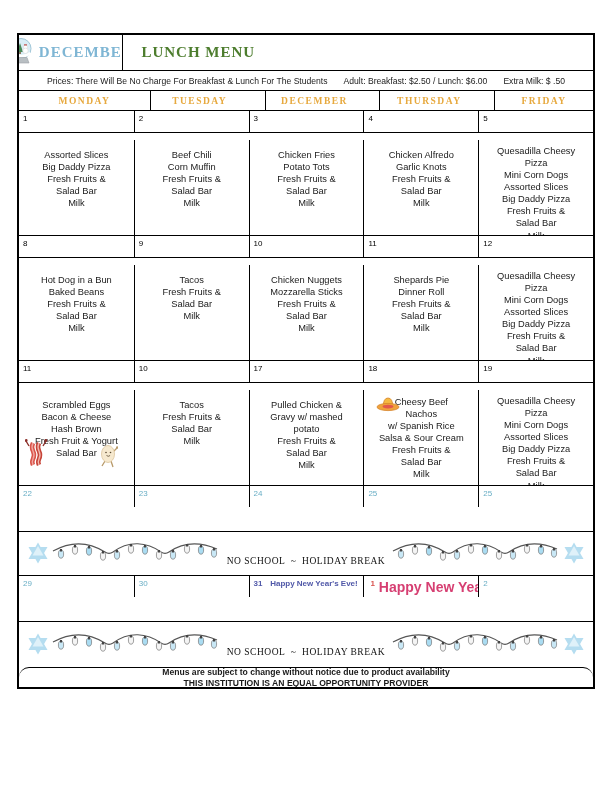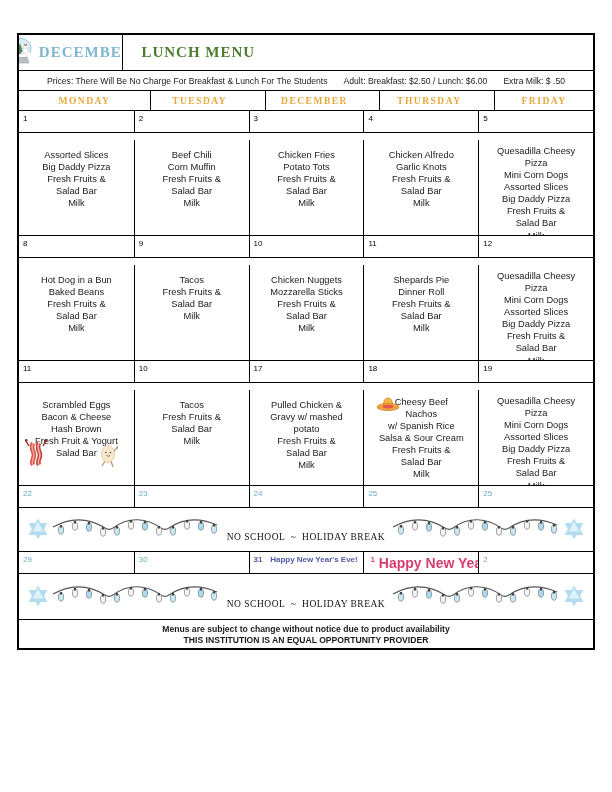--- a/index.html
+++ b/index.html
@@ -39,36 +39,36 @@
   .row-date { grid-template-columns:repeat(5,1fr); height:22px; }
   .date-cell { font-size:8px; padding:3px 0 0 4px; color:#000; }
   .date-teal { color:#69aec5; }
 
   
   .row-menu { grid-template-columns:repeat(5,1fr); height:103px; }
   .menu-cell { padding-top:9px;margin-top:7px; }
   .menu-text { font-size:9.3px; line-height:1.3; text-align:center; white-space:pre-line; padding:0 2px; }
 
   
-  .row-holiday { grid-template-columns:100%; }
+  .row-holiday { grid-template-columns:100%;margin-top:24px; }
   .row-holiday1 { height:44px; } .row-holiday2 { height:46px; }
   .holiday-cell { display:flex; align-items:center; justify-content:space-between; padding:0 8px; }
   .holiday-msg { font-family:"Liberation Serif", serif; font-size:9.5px; letter-spacing:0.5px; color:#111; white-space:nowrap; padding:14px 4px 0 4px; }
   .snowflake { flex:0 0 auto; margin-top:2px; }
   .garland { flex:0 0 auto; margin-top:0; }
 
   
   .nye-cell { display:flex; align-items:flex-start; gap:4px; font-size:8px; padding:3px 2px 0 4px; }
   .nye-num { font-weight:bold; color:#5058a8; }
   .nye-label { font-weight:bold; color:#5058a8; flex:1; text-align:center; white-space:nowrap; font-size:8px; }
   .ny-num { font-weight:bold; color:#d9534f; padding-left:2px; }
   .ny-label { font-weight:bold; color:#d63f72; flex:1; text-align:center; white-space:nowrap; font-size:14px; }
 
   
-  .row-footer { grid-template-columns:100%; height:29px; }
+  .row-footer { grid-template-columns:100%; height:20px;border-radius:10px; }
   .footer-cell { display:flex; flex-direction:column; align-items:center; justify-content:center; gap:1px; }
   .footer-line { font-size:8.6px; font-weight:bold; text-align:center; }
 
   
   .abs { position:absolute; }
   .sombrero-pos { left:12px; top:5px; }
   .bacon-pos { left:6px; bottom:14px; }
   .egg-pos { right:16px; bottom:12px; }
 </style>
 </head>

